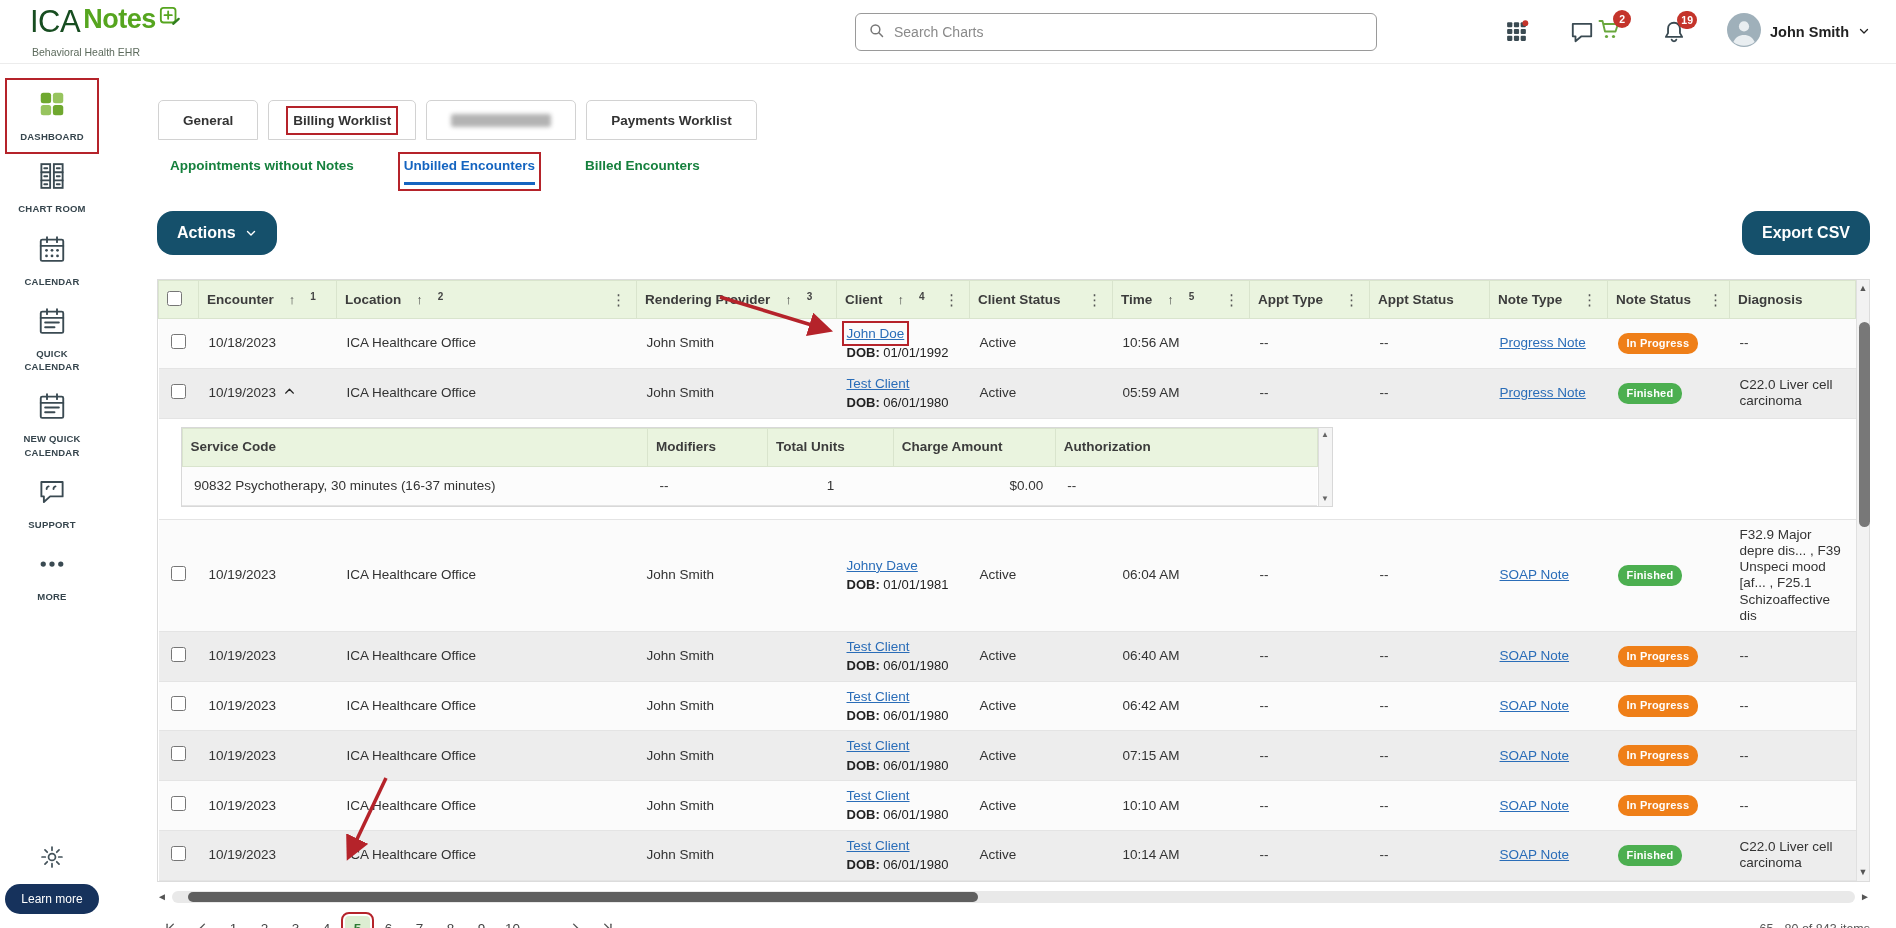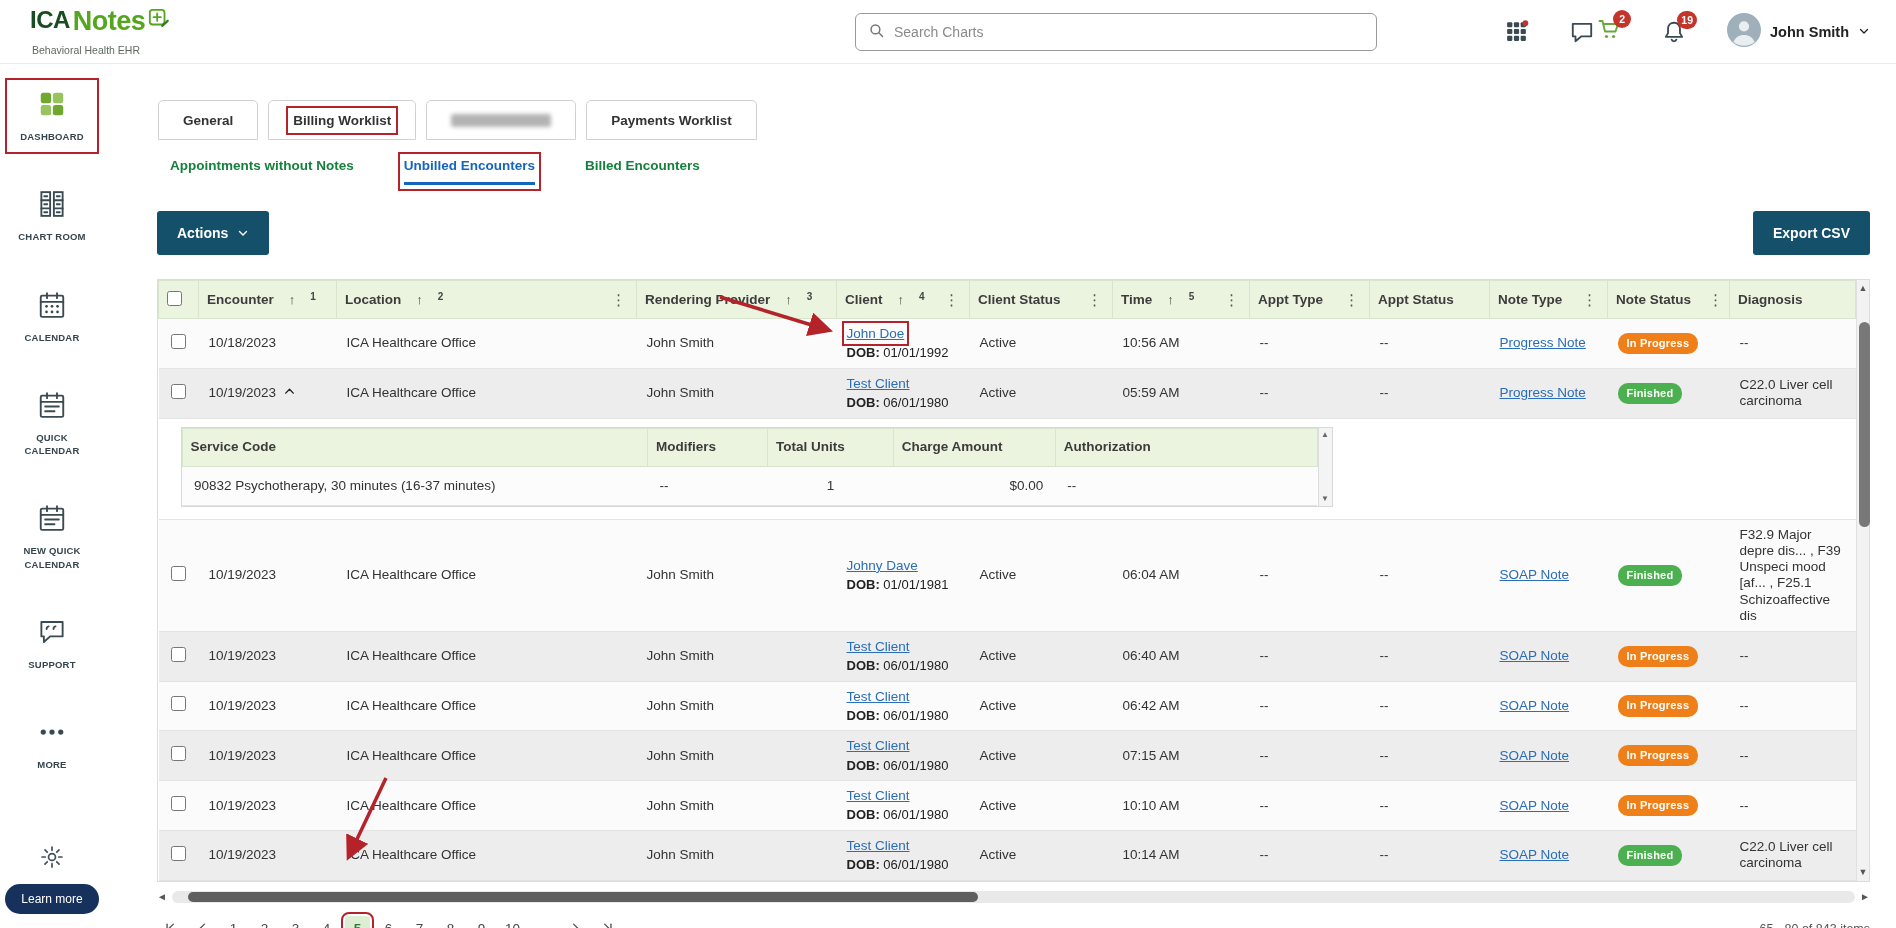--- a/index.html
+++ b/index.html
@@ -5,21 +5,21 @@
   *{box-sizing:border-box;margin:0;padding:0}
   html,body{width:1896px;height:928px;overflow:hidden;background:#fff;
     font-family:"Liberation Sans",sans-serif;color:#333;position:relative}
   button{font-family:inherit}
 
   
   .topbar{height:64px;display:flex;align-items:center;padding:0 26px 0 30px;
     border-bottom:1px solid #ececec;position:relative;background:#fff}
   .logo{display:flex;flex-direction:column;line-height:1}
   .logo-line{display:flex;align-items:flex-start;gap:3px}
-  .logo-ica{font-size:24px;font-weight:bold;color:var(--logo-dark);letter-spacing:-.5px}
+  .logo-ica{font-size:31px;font-weight:normal;color:var(--logo-dark);letter-spacing:-.5px}
   .logo-notes{font-size:27px;font-weight:bold;color:var(--logo-green);letter-spacing:-.5px}
   .logo-tagline{font-size:10.5px;color:#5d6b5d;margin-top:10px;padding-left:2px}
   .searchbox{position:absolute;left:855px;top:13px;width:522px;height:38px;border:1px solid #9a9a9a;
     border-radius:6px;display:flex;align-items:center;padding:0 12px;gap:9px;background:#fff}
   .searchbox input{border:none;outline:none;font-size:14px;flex:1;color:#333;background:transparent}
   .searchbox input::placeholder{color:#8a8a8a}
   .top-icons{margin-left:auto;display:flex;align-items:center;gap:40px}
   .ic-wrap{position:relative;display:flex;align-items:center;cursor:pointer}
   .red-badge{position:absolute;top:-8px;right:-10px;background:var(--badge-red);color:#fff;
     border-radius:9px;min-width:18px;height:18px;font-size:10.5px;font-weight:bold;
@@ -27,21 +27,21 @@
   .msg-group{display:flex;align-items:center;gap:2px}
   .user{display:flex;align-items:center;gap:9px;cursor:pointer}
   .user-name{font-size:14.5px;font-weight:bold;color:#222}
 
   
   .layout{display:flex;height:864px}
   .sidebar{width:104px;flex-shrink:0;display:flex;flex-direction:column;align-items:center;
     padding:16px 0 14px;background:#fff}
   .side-nav{display:flex;flex-direction:column;align-items:center;width:100%}
   .side-item{display:flex;flex-direction:column;align-items:center;gap:7px;
-    padding:9px 2px;width:90px;cursor:pointer;margin-bottom:28px}
+    padding:9px 2px;width:90px;cursor:pointer;margin-bottom:0}
   .side-item.active{outline:2px solid var(--annotation-red)}
   .side-label{font-size:9.5px;font-weight:bold;color:#36454d;text-align:center;
     letter-spacing:.2px;line-height:1.4;max-width:78px}
   .side-bottom{margin-top:auto;display:flex;flex-direction:column;align-items:center;gap:10px}
   .learn-more{background:var(--learn-more-bg);color:#fff;border:none;border-radius:16px;
     font-size:12px;height:30px;padding:0 16px;cursor:pointer}
 
   .main{flex:1;overflow:hidden}
 
   
@@ -54,21 +54,21 @@
   .tab-label.annotated{outline:2px solid var(--annotation-red);outline-offset:5px}
 
   .subtabs{display:flex;gap:50px;margin:18px 0 0 66px;align-items:flex-end}
   .subtab{font-size:13.5px;font-weight:bold;color:#15803d;padding-bottom:9px;cursor:pointer;
     border-bottom:3px solid transparent}
   .subtab.active{color:var(--active-subtab);border-bottom-color:var(--active-subtab)}
   .subtab.annotated{outline:2px solid var(--annotation-red);outline-offset:4px}
 
   
   .toolbar{width:1713px;margin:26px 0 0 53px;display:flex;align-items:center}
-  .btn-dark{background:var(--button-bg);color:#fff;border:none;border-radius:3px;font-size:14px;
+  .btn-dark{background:var(--button-bg);color:#fff;border:none;border-radius:16px;font-size:16px;
     font-weight:bold;height:44px;padding:0 20px;display:flex;align-items:center;gap:9px;cursor:pointer}
   .btn-export{margin-left:auto}
 
   
   .grid-area{display:flex;width:1713px;margin:24px 0 0 53px;border:1px solid #dcdcdc}
   table.grid{width:1697px;border-collapse:collapse;table-layout:fixed;font-size:13.5px}
   .grid thead th{background:var(--grid-header-bg);border:1px solid #d9e4cd;padding:9px 8px;
     text-align:left;height:38px}
   .th-wrap{display:flex;align-items:center;gap:15px;font-weight:bold;color:#3c3c3c;font-size:13.5px;white-space:nowrap;overflow:hidden}
   .sort-arrow{color:#444;font-size:13px}

